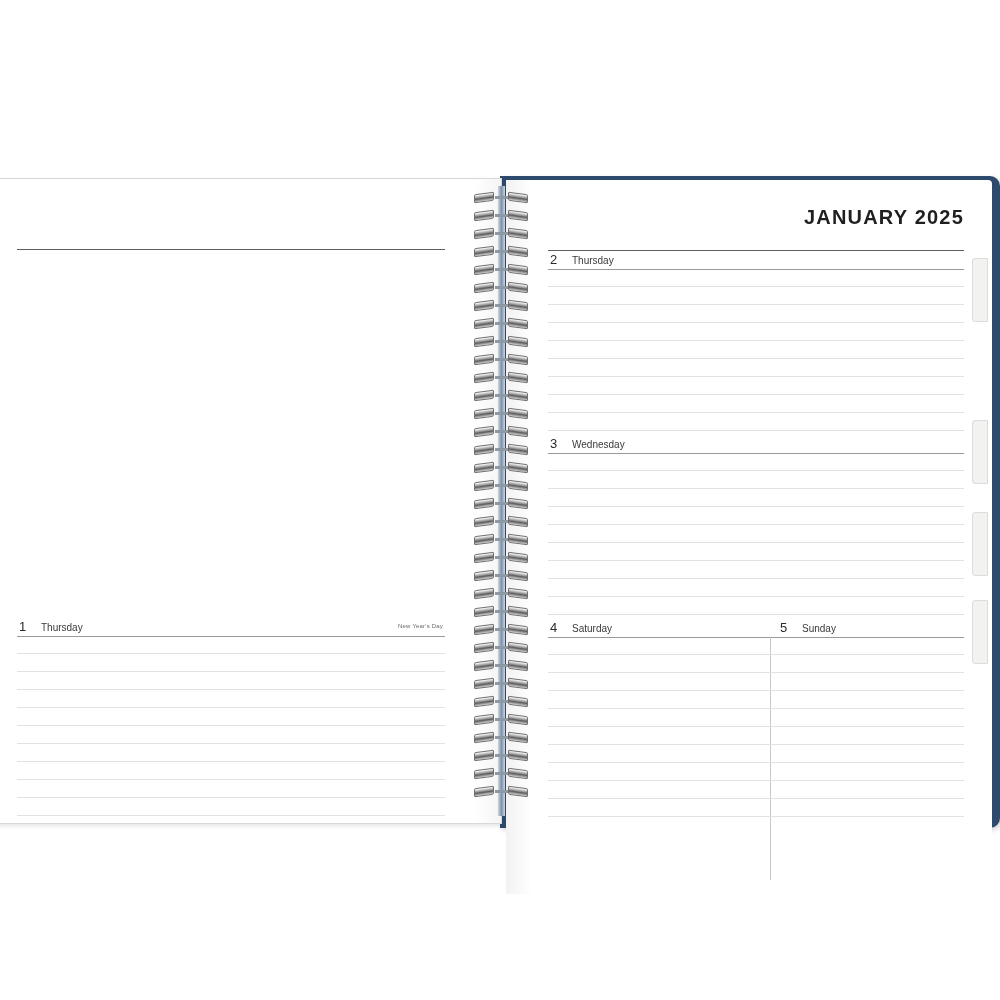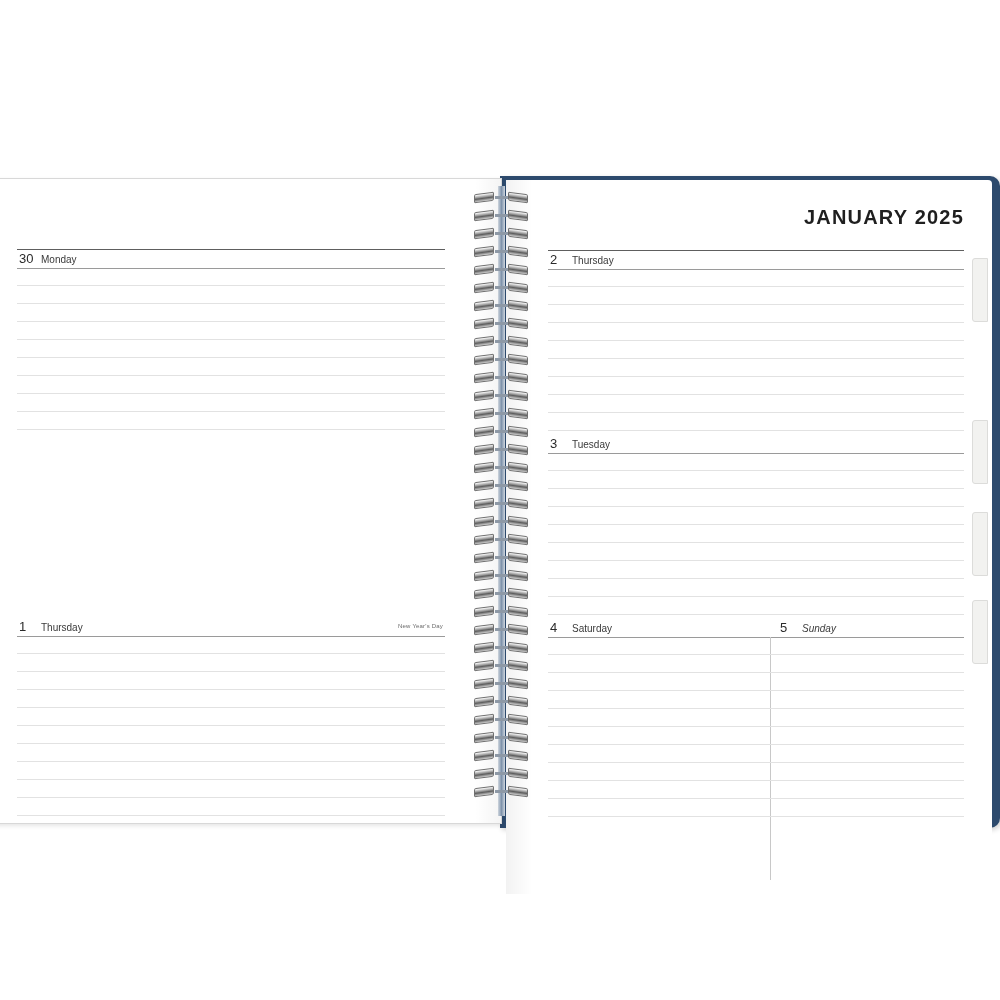--- a/index.html
+++ b/index.html
@@ -216,38 +216,20 @@
 
 <div id="planner-scene">
 
   <div class="cover-right"></div>
 
   <div class="page-left">
     <div class="page-left-inner">
 
       <div class="rule-top" style="top:62px;"></div>
 
-      <div class="day-block" style="top:64px;">
-        <div class="day-head">
-          <span class="day-num">30</span>
-          <span class="day-name">Monday</span>
-          <span class="day-note"></span>
-        </div>
-        <div class="lines">
-          <div class="line"></div>
-          <div class="line"></div>
-          <div class="line"></div>
-          <div class="line"></div>
-          <div class="line"></div>
-          <div class="line"></div>
-          <div class="line"></div>
-          <div class="line"></div>
-          <div class="line"></div>
-        </div>
-      </div>
 
 
       <div class="day-block" style="top:432px;">
         <div class="day-head">
           <span class="day-num">1</span>
           <span class="day-name">Thursday</span>
           <span class="day-note">New Year's Day</span>
         </div>
         <div class="lines">
           <div class="line"></div>
@@ -286,42 +268,42 @@
           <div class="line"></div>
           <div class="line"></div>
           <div class="line"></div>
           <div class="line"></div>
         </div>
       </div>
 
       <div class="day-block" style="top:248px;">
         <div class="day-head">
           <span class="day-num">3</span>
-          <span class="day-name">Tuesday</span>
+          <span class="day-name">Wednesday</span>
           <span class="day-note"></span>
         </div>
         <div class="lines">
           <div class="line"></div>
           <div class="line"></div>
           <div class="line"></div>
           <div class="line"></div>
           <div class="line"></div>
           <div class="line"></div>
           <div class="line"></div>
           <div class="line"></div>
           <div class="line"></div>
         </div>
       </div>
 
       <div class="day-block" style="top:432px; bottom:6px;">
         <div class="day-head">
           <span class="day-num">4</span>
           <span class="day-name">Saturday</span>
           <span class="day-num" style="left:232px;">5</span>
-          <span class="day-name" style="left:254px;font-style:italic;">Sunday</span>
+          <span class="day-name" style="left:254px;">Sunday</span>
         </div>
         <div class="weekend-split" style="left:222px;"></div>
         <div class="lines">
           <div class="line"></div>
           <div class="line"></div>
           <div class="line"></div>
           <div class="line"></div>
           <div class="line"></div>
           <div class="line"></div>
           <div class="line"></div>

